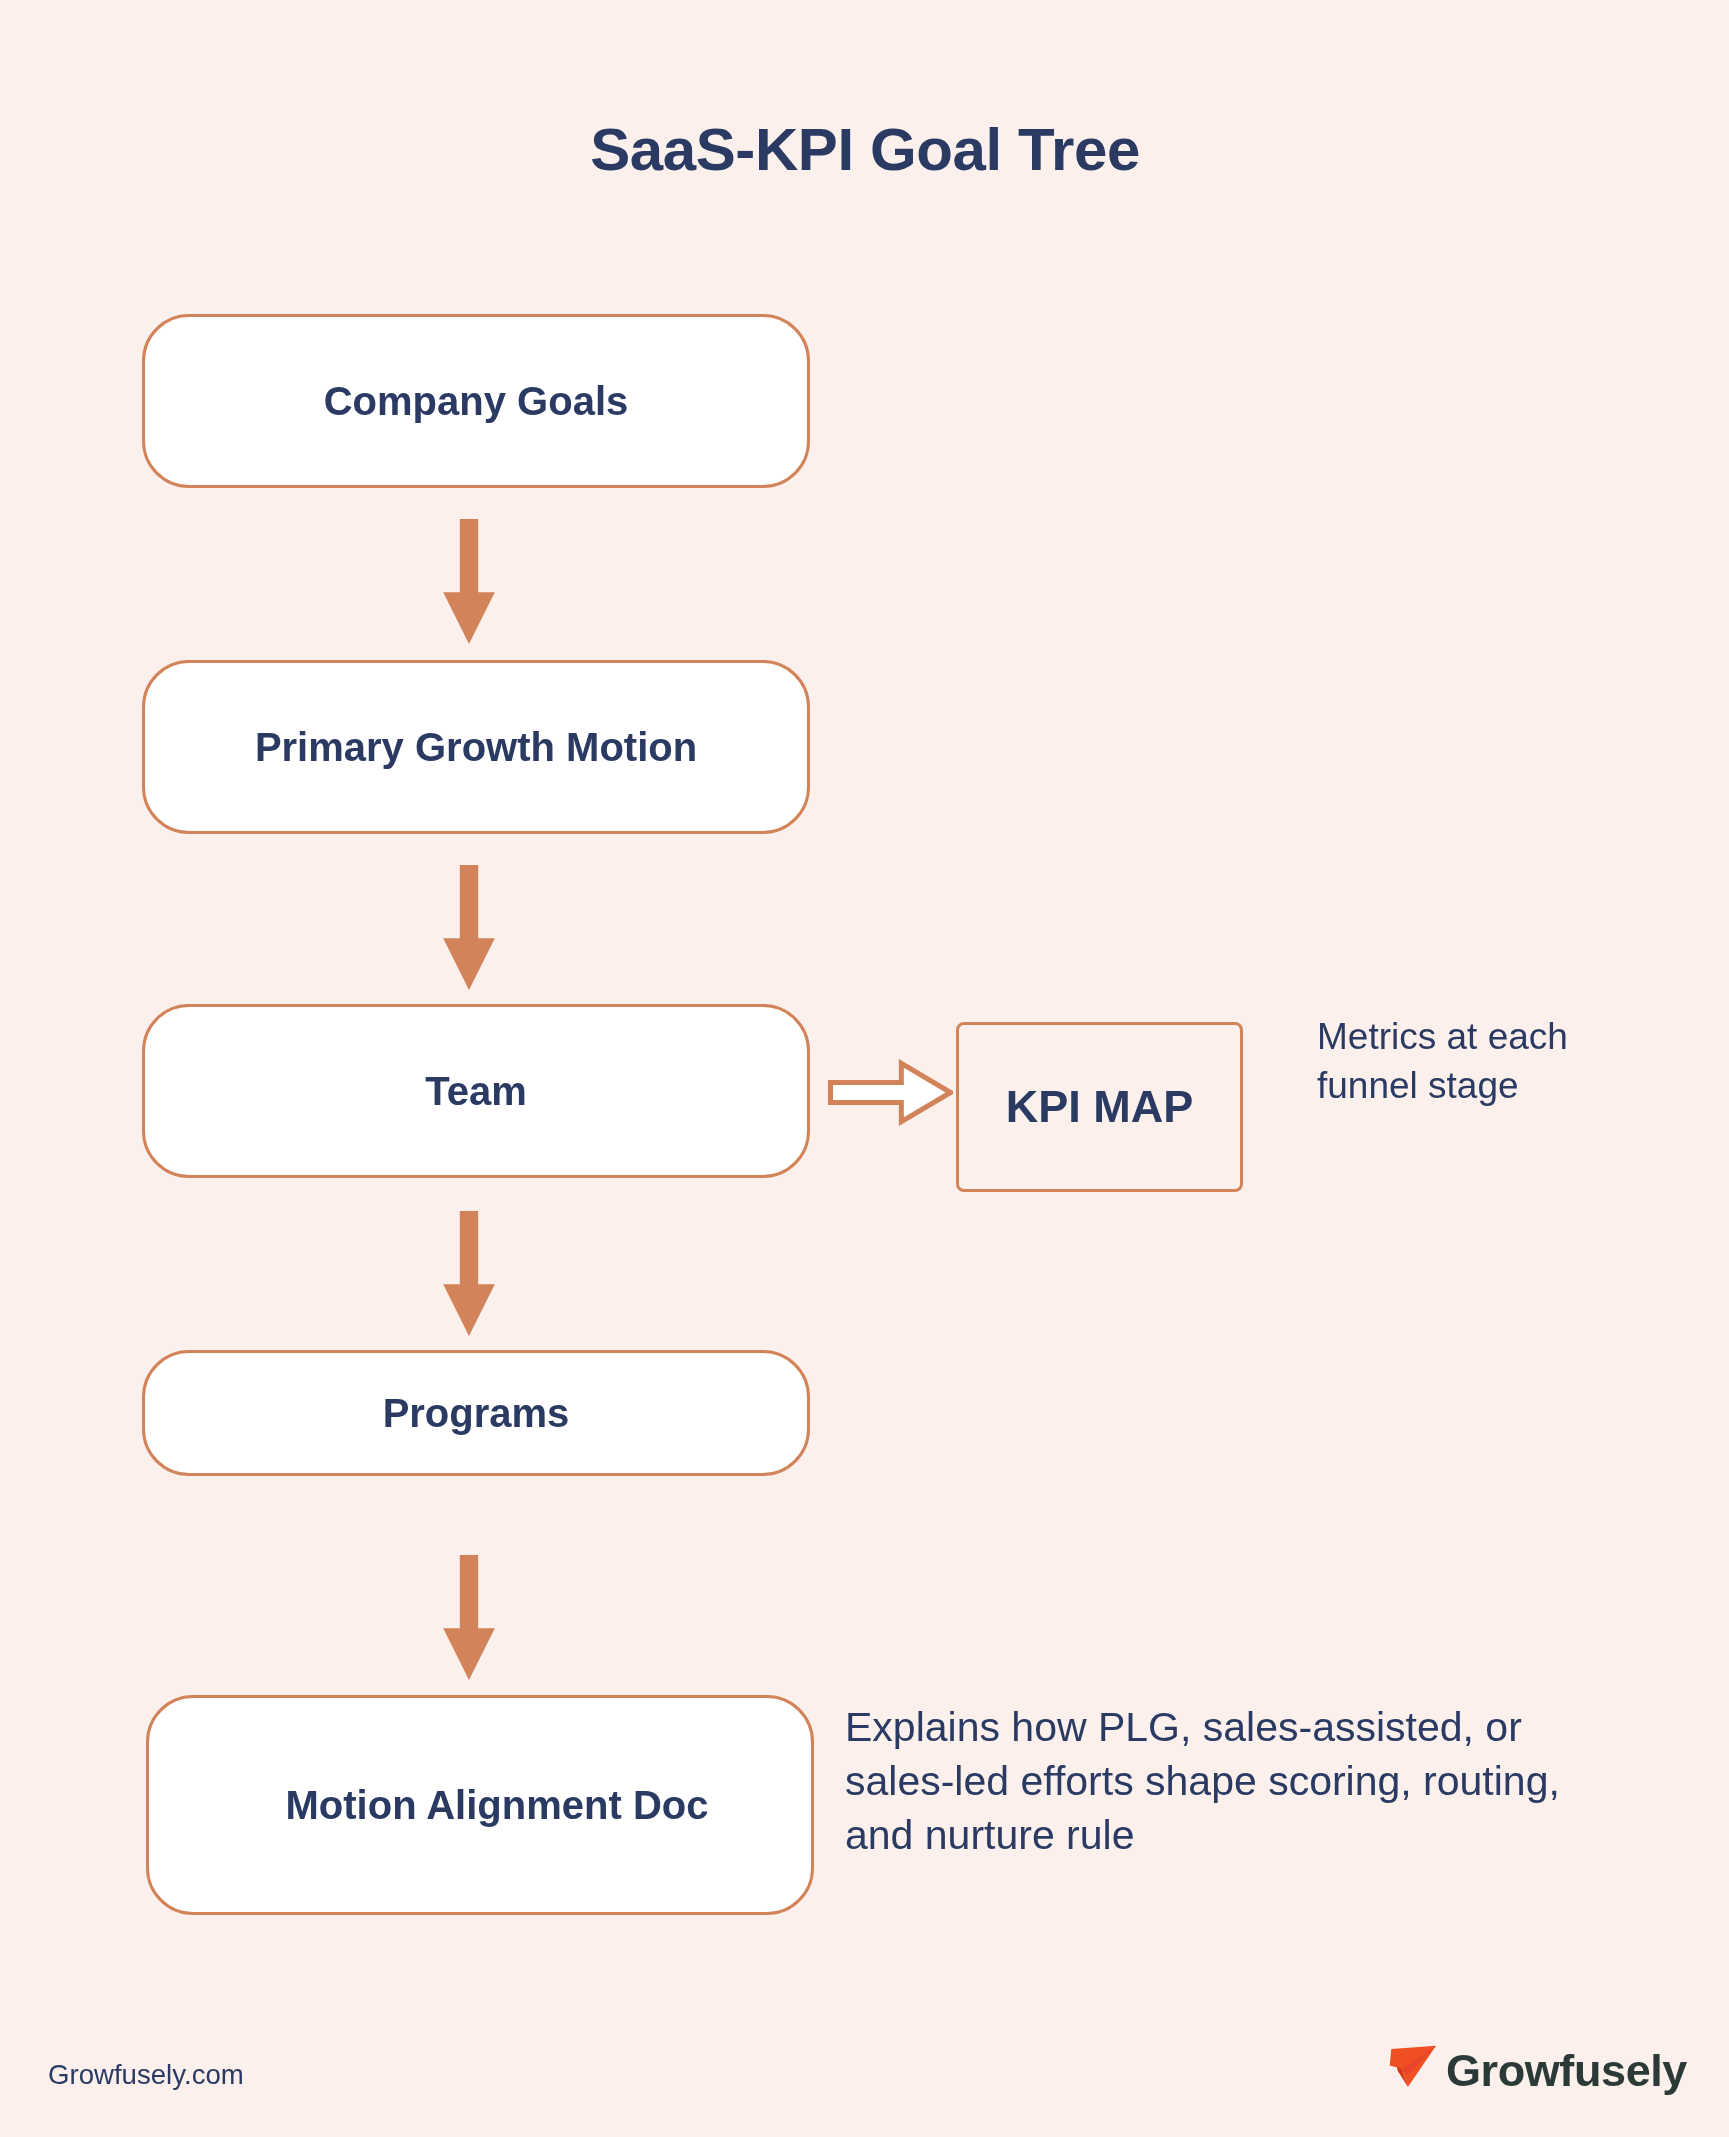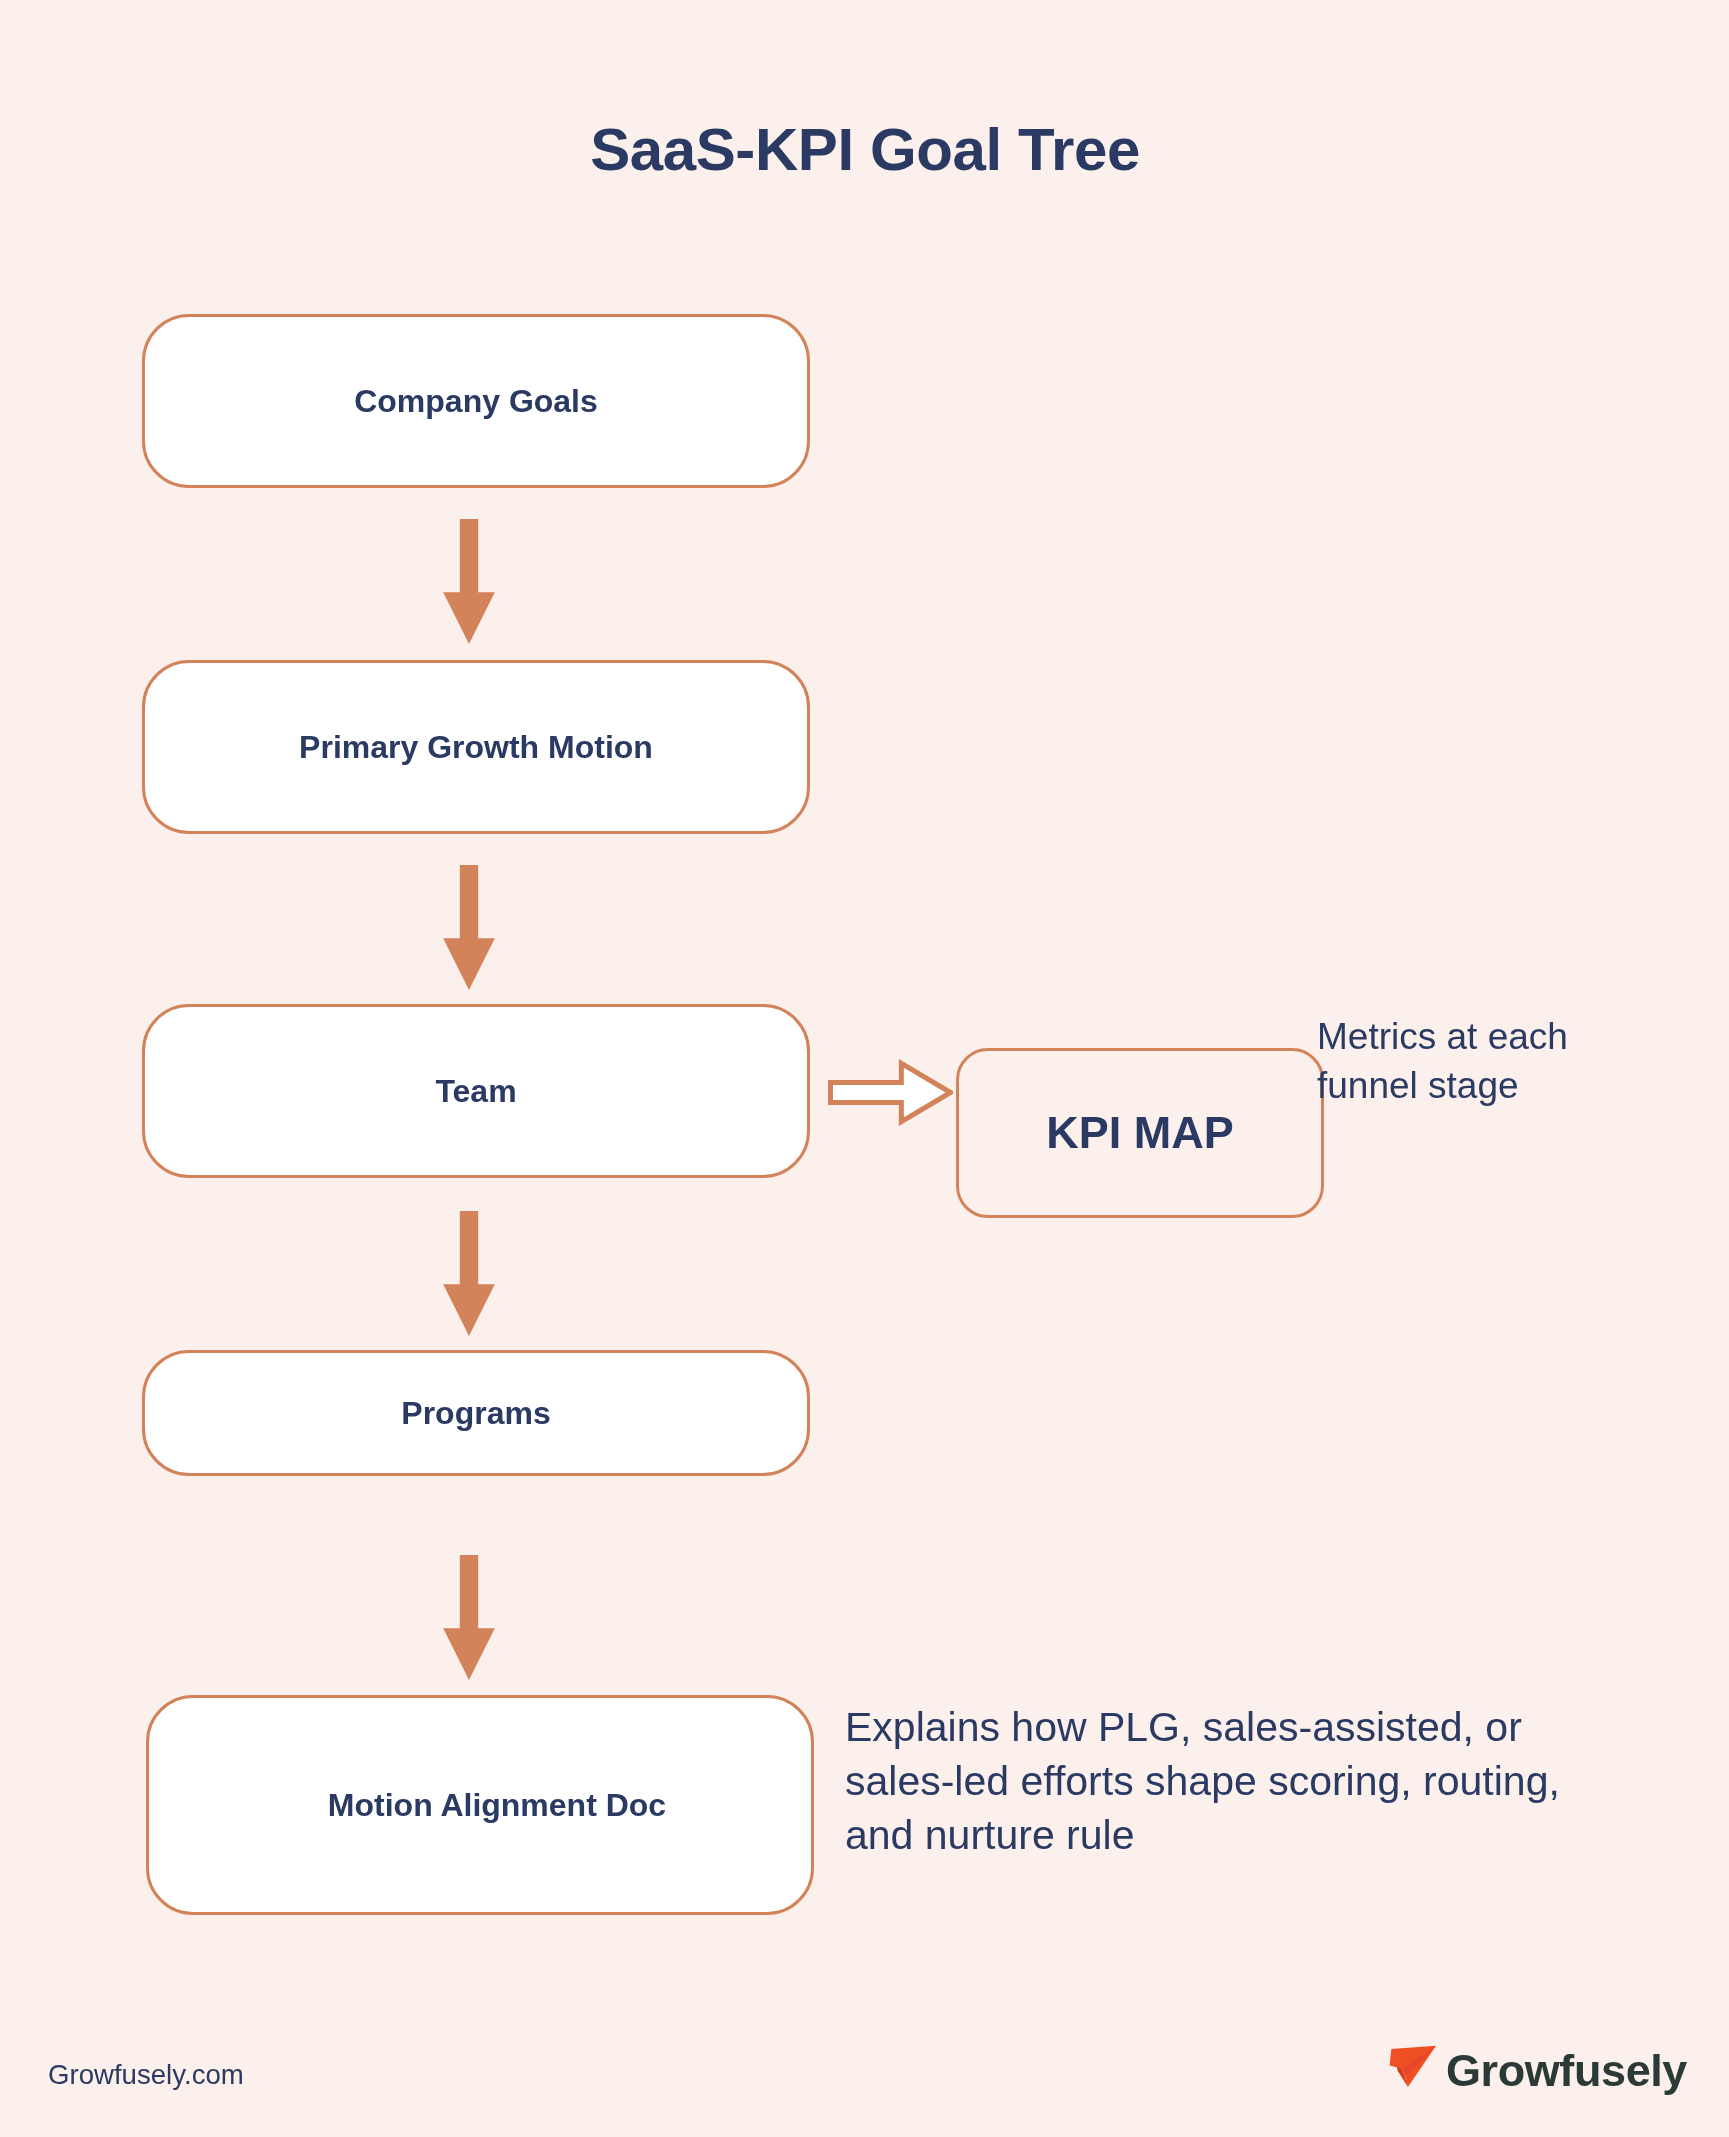--- a/index.html
+++ b/index.html
@@ -43,33 +43,33 @@
     display: flex;
     align-items: center;
     justify-content: center;
   }
   .node.ghost {
     background: transparent;
   }
   .node-label {
     color: #2A3A63;
     font-weight: 700;
-    font-size: 32px;
+    font-size: 40px;
     line-height: 1.15;
     text-align: center;
     white-space: nowrap;
   }
 
   
   #node-company-goals   { left: 142px; top: 314px;  width: 668px; height: 174px; }
   #node-growth-motion   { left: 142px; top: 660px;  width: 668px; height: 174px; justify-content: center; }
   #node-team            { left: 142px; top: 1004px; width: 668px; height: 174px; }
   #node-programs        { left: 142px; top: 1350px; width: 668px; height: 126px; }
   #node-motion-doc      { left: 146px; top: 1695px; width: 668px; height: 220px; padding-left: 34px; }
-  #node-kpi-map         { left: 956px; top: 1048px; width: 368px; height: 170px; border-radius: 32px; }
+  #node-kpi-map         { left: 956px; top: 1022px; width: 287px; height: 170px; border-radius: 8px; }
   #node-kpi-map .node-label { font-size: 45px; }
 
   
   .v-arrow {
     position: absolute;
     left: 443px;
     width: 52px;
     height: 125px;
   }
   #arrow-1 { top: 519px; }

